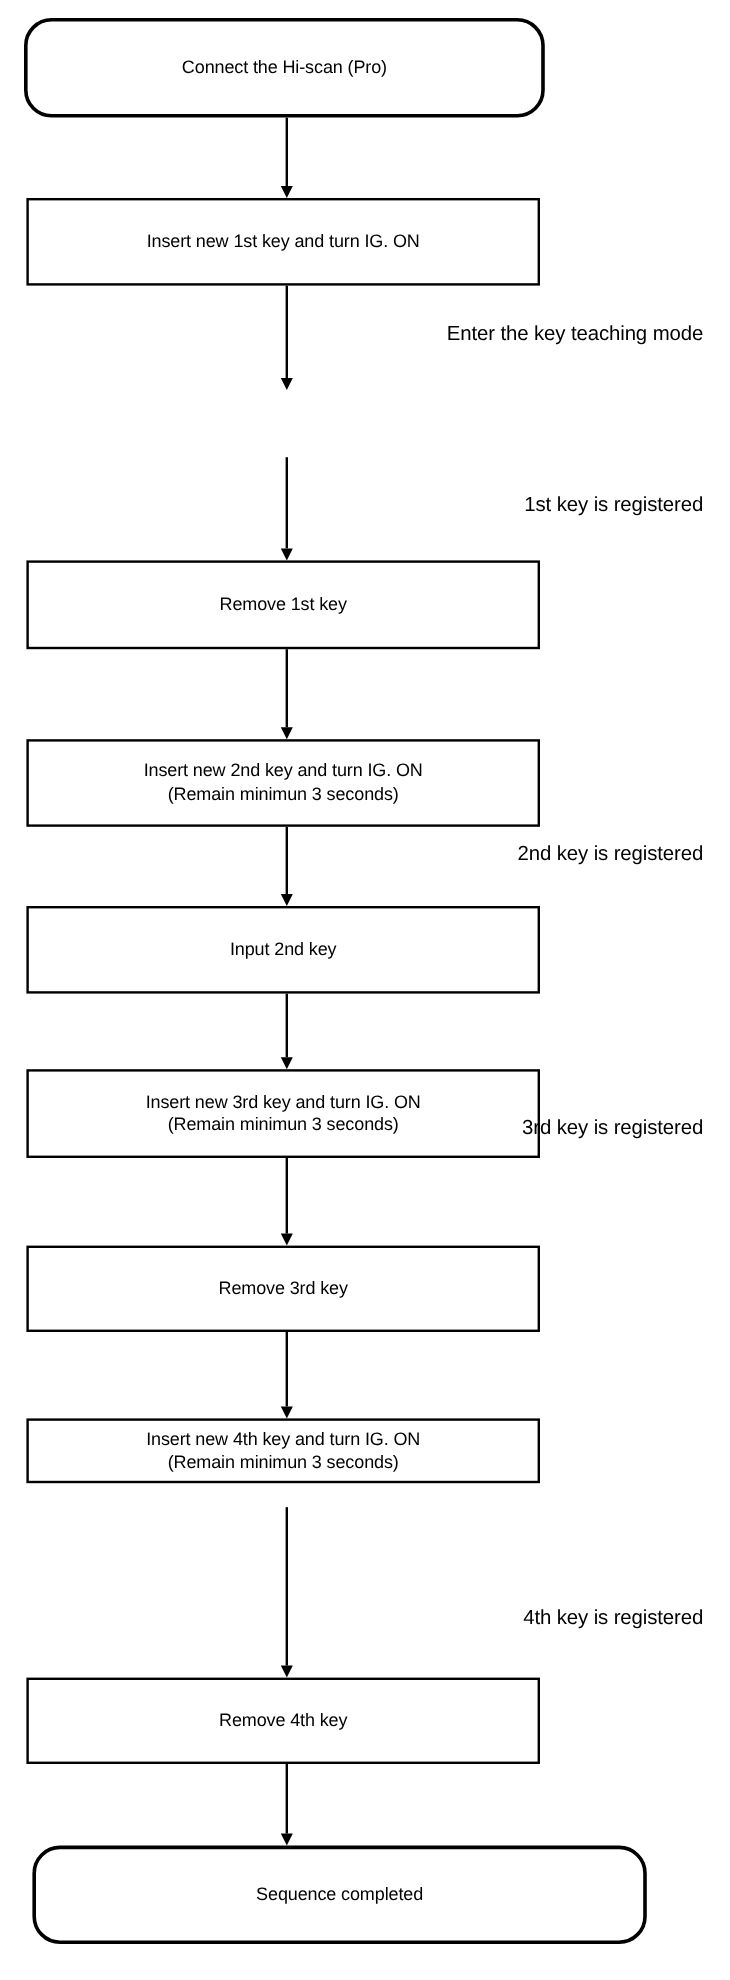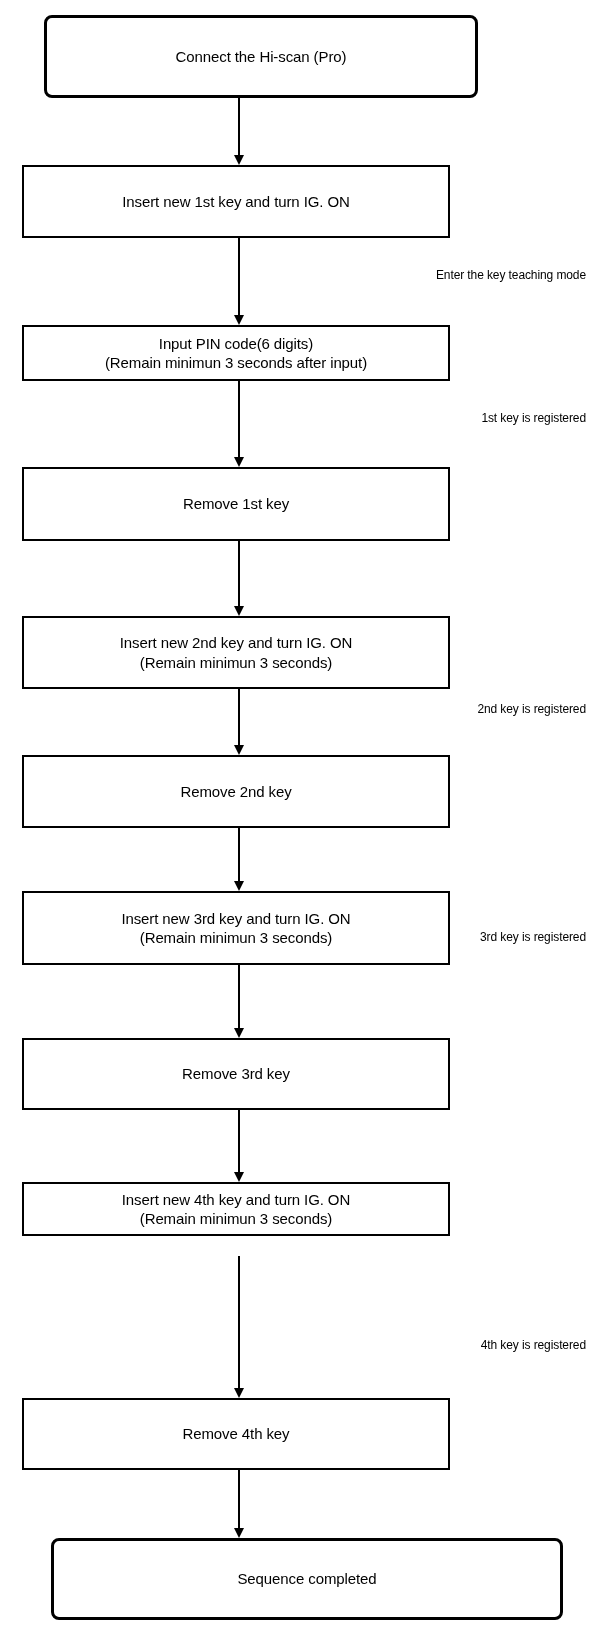--- a/index.html
+++ b/index.html
@@ -27,23 +27,22 @@
     display: flex;
     align-items: center;
     justify-content: center;
     text-align: center;
     line-height: 1.30;
     font-size: 15px;
     letter-spacing: -0.1px;
     color: #000;
   }
   .node.terminal {
-    border-radius: 8px;
+    border-radius: 23px;
     border-width: 3px;
-    margin-left: 24px;
   }
   .node .txt {
     display: block;
     white-space: pre-line;
     padding: 0 6px;
   }
   
   .conn {
     position: absolute;
     width: 0;
@@ -62,21 +61,21 @@
     width: 0;
     height: 0;
     margin-left: -5px;
     border-left: 5px solid transparent;
     border-right: 5px solid transparent;
     border-top: 10px solid #000000;
   }
   
   .side-label {
     position: absolute;
-    font-size: 12px;
+    font-size: 17px;
     letter-spacing: -0.1px;
     white-space: nowrap;
     text-align: right;
     color: #000;
   }
 </style>
 </head>
 <body>
 
 <div id="page">
@@ -94,24 +93,20 @@
     <span class="txt">Insert new 1st key and turn IG. ON</span>
   </div>
 
   <div class="conn" style="left:239px; top:238px; height:87px;">
     <div class="stem" style="height:77px;"></div>
     <div class="head" style="top:77px;"></div>
   </div>
 
   <div class="side-label" style="right:22px; top:268px;">Enter the key teaching mode</div>
 
-  <div class="node" style="left:22px; top:325px; width:428px; height:56px;">
-    <span class="txt">Input PIN code(6 digits)
-(Remain minimun 3 seconds after input)</span>
-  </div>
 
   <div class="conn" style="left:239px; top:381px; height:86px;">
     <div class="stem" style="height:76px;"></div>
     <div class="head" style="top:76px;"></div>
   </div>
 
   <div class="side-label" style="right:22px; top:411px;">1st key is registered</div>
 
   <div class="node" style="left:22px; top:467px; width:428px; height:74px;">
     <span class="txt">Remove 1st key</span>
@@ -128,21 +123,21 @@
   </div>
 
   <div class="conn" style="left:239px; top:689px; height:66px;">
     <div class="stem" style="height:56px;"></div>
     <div class="head" style="top:56px;"></div>
   </div>
 
   <div class="side-label" style="right:22px; top:702px;">2nd key is registered</div>
 
   <div class="node" style="left:22px; top:755px; width:428px; height:73px;">
-    <span class="txt">Remove 2nd key</span>
+    <span class="txt">Input 2nd key</span>
   </div>
 
   <div class="conn" style="left:239px; top:828px; height:63px;">
     <div class="stem" style="height:53px;"></div>
     <div class="head" style="top:53px;"></div>
   </div>
 
   <div class="node" style="left:22px; top:891px; width:428px; height:74px;">
     <span class="txt">Insert new 3rd key and turn IG. ON
 (Remain minimun 3 seconds)</span>

